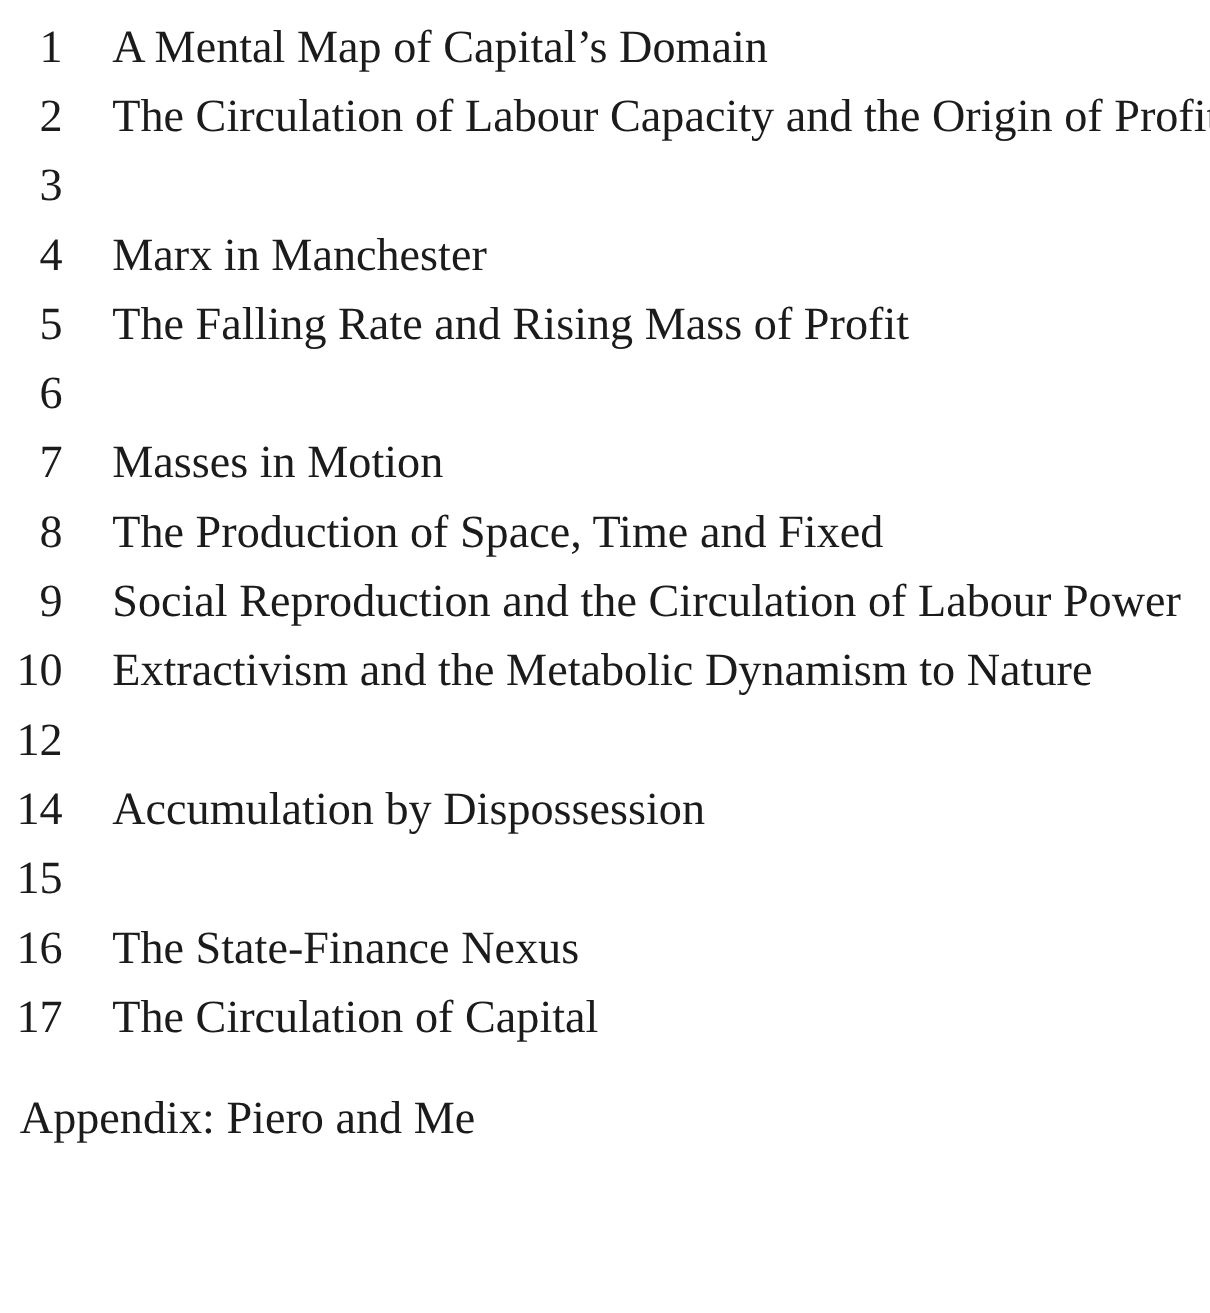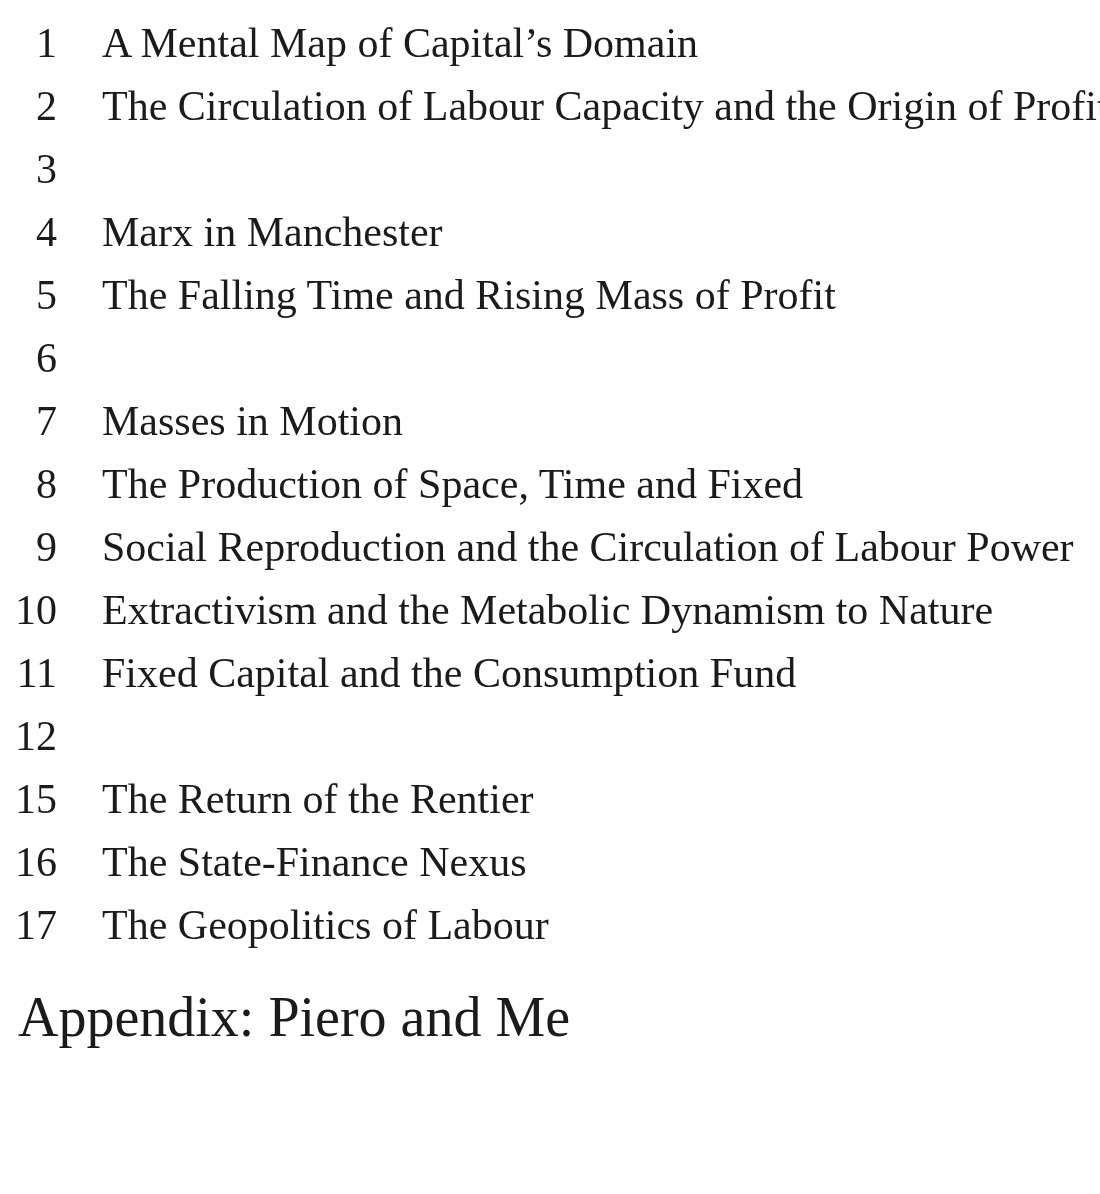--- a/index.html
+++ b/index.html
@@ -31,21 +31,21 @@
     flex: 0 0 57px;
     text-align: right;
   }
   .toc-title {
     margin-left: 45px;
   }
   .appendix {
     margin-top: 29px;
     margin-left: 18px;
     line-height: 63px;
-    font-size: 56px;
+    font-size: 42px;
     white-space: nowrap;
   }
 </style>
 </head>
 <body>
 
 <div class="page">
   <div class="toc">
   <div class="toc-row">
     <span class="toc-num">1</span>
@@ -61,21 +61,21 @@
     <span class="toc-num">3</span>
   </div>
 
   <div class="toc-row">
     <span class="toc-num">4</span>
     <span class="toc-title">Marx in Manchester</span>
   </div>
 
   <div class="toc-row">
     <span class="toc-num">5</span>
-    <span class="toc-title">The Falling Time and Rising Mass of Profit</span>
+    <span class="toc-title">The Falling Rate and Rising Mass of Profit</span>
   </div>
 
   <div class="toc-row">
     <span class="toc-num">6</span>
   </div>
 
   <div class="toc-row">
     <span class="toc-num">7</span>
     <span class="toc-title">Masses in Motion</span>
   </div>
@@ -88,40 +88,39 @@
   <div class="toc-row">
     <span class="toc-num">9</span>
     <span class="toc-title">Social Reproduction and the Circulation of Labour Power</span>
   </div>
 
   <div class="toc-row">
     <span class="toc-num">10</span>
     <span class="toc-title">Extractivism and the Metabolic Dynamism to Nature</span>
   </div>
 
-  <div class="toc-row">
-    <span class="toc-num">11</span>
-    <span class="toc-title">Fixed Capital and the Consumption Fund</span>
-  </div>
 
   <div class="toc-row">
     <span class="toc-num">12</span>
   </div>
 
 
+  <div class="toc-row">
+    <span class="toc-num">14</span>
+    <span class="toc-title">Accumulation by Dispossession</span>
+  </div>
 
   <div class="toc-row">
     <span class="toc-num">15</span>
-    <span class="toc-title">The Return of the Rentier</span>
   </div>
 
   <div class="toc-row">
     <span class="toc-num">16</span>
     <span class="toc-title">The State-Finance Nexus</span>
   </div>
 
   <div class="toc-row">
     <span class="toc-num">17</span>
-    <span class="toc-title">The Geopolitics of Labour</span>
+    <span class="toc-title">The Circulation of Capital</span>
   </div>
 </div>
   <div class="appendix">Appendix: Piero and Me</div>
 </div>
 
 </body></html>

